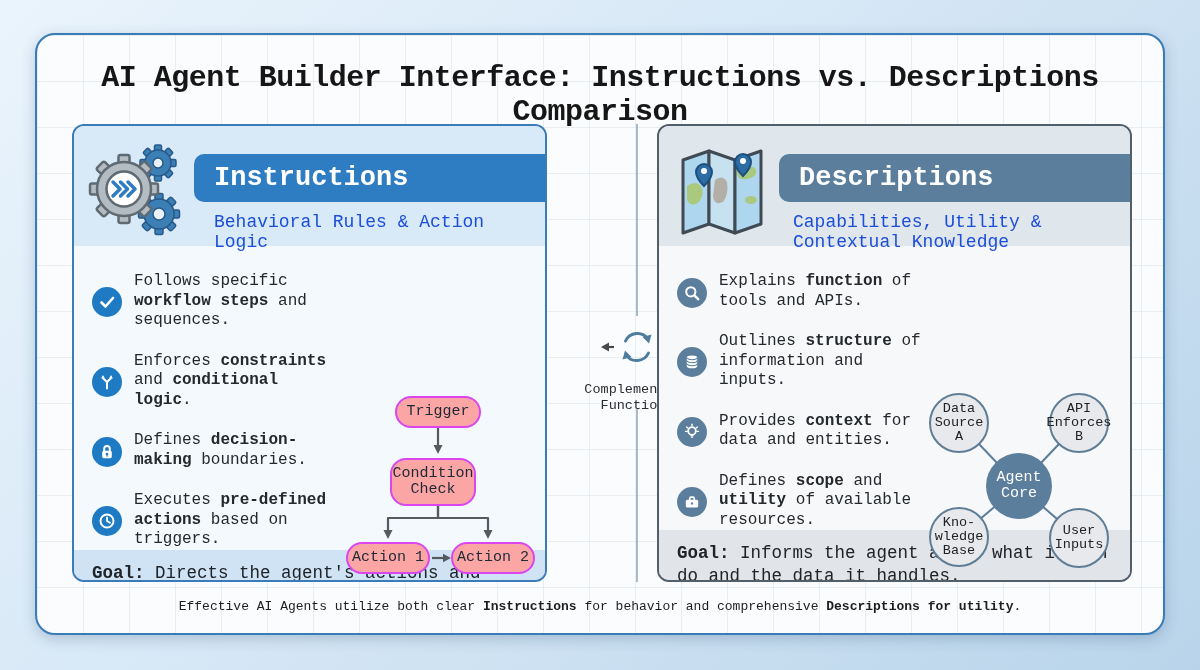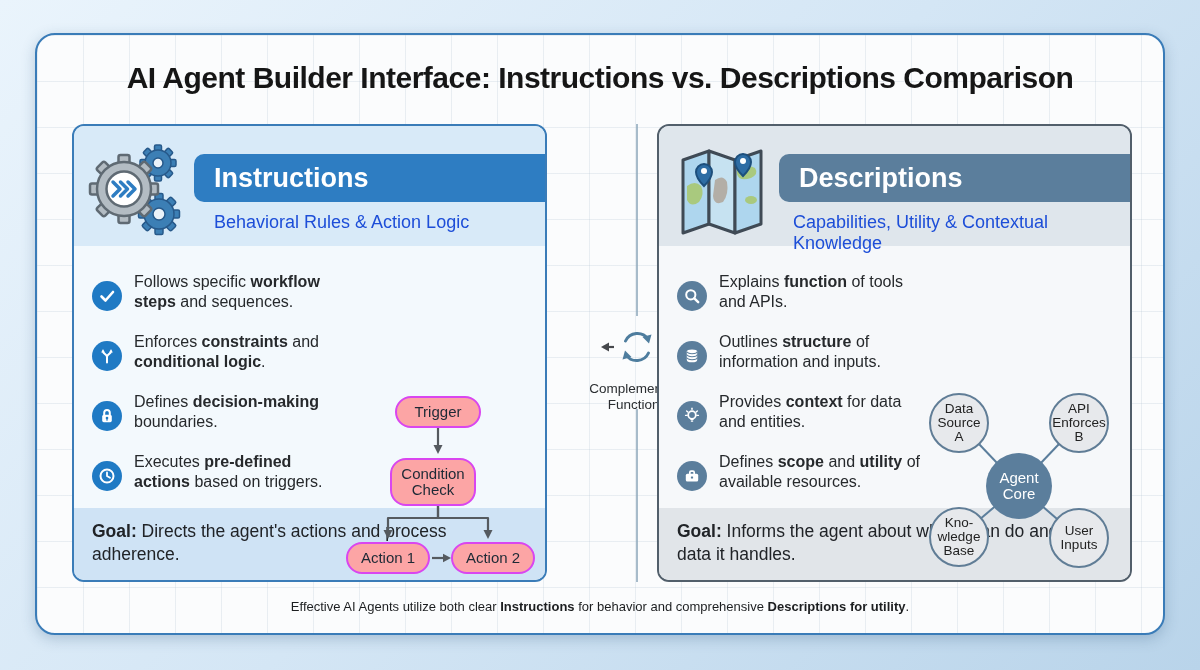--- a/index.html
+++ b/index.html
@@ -7,21 +7,21 @@
     font-family:"Liberation Sans", sans-serif; }
   body { background:linear-gradient(135deg,#eaf4fc 0%,#d4e6f5 50%,#b9d4ea 100%); position:relative; }
 
   .card { position:absolute; left:35px; top:33px; width:1130px; height:602px;
     background-color:#fbfcfd;
     background-image:
       linear-gradient(rgba(185,200,212,.28) 1px, transparent 1px),
       linear-gradient(90deg, rgba(185,200,212,.28) 1px, transparent 1px);
     background-size:46px 46px;
     border:2px solid #3a7cb8; border-radius:20px;
-    box-shadow:0 4px 14px rgba(40,80,120,.25); }
+    box-shadow:0 4px 14px rgba(40,80,120,.25);font-family:Liberation Mono, monospace; }
 
   .main-title { position:absolute; top:26px; left:0; width:100%; text-align:center;
     font-size:30px; font-weight:bold; color:#161616; letter-spacing:-.5px; }
 
   .panel { position:absolute; top:89px; width:475px; height:458px; border-radius:12px;
     overflow:hidden; display:flex; flex-direction:column; }
   .panel-left  { left:35px;  border:2.5px solid #3a7cb8; background:#f3f9fd; }
   .panel-right { left:620px; border:2.5px solid #525f6b; background:#f6f8fa; }
 
   .panel-header { position:relative; height:120px; flex:0 0 auto; }
@@ -36,21 +36,21 @@
   .panel-left  .title-bar { background:#2e7dc2; }
   .panel-right .title-bar { background:#5b7e9c; }
 
   .subtitle { position:absolute; left:120px; right:6px; top:86px; padding-left:20px;
     font-size:18px; color:#1d4ed8; }
   .panel-right .subtitle { padding-left:14px; }
 
   .panel-body { flex:1 1 auto; display:flex; position:relative; }
 
   .bullets { width:265px; padding:26px 0 0 18px; display:flex; flex-direction:column; gap:21px; }
-  .bullet { display:flex; gap:12px; align-items:flex-end; }
+  .bullet { display:flex; gap:12px; align-items:center; }
   .bi { flex:0 0 30px; width:30px; height:30px; border-radius:50%;
     display:flex; align-items:center; justify-content:center; margin-top:2px; }
   .panel-left  .bi { background:#1f7ac4; }
   .panel-right .bi { background:#5b7e9c; }
   .bullet-text { font-size:16px; line-height:1.22; color:#26292c; }
   .b { font-weight:bold; }
 
   .diagram { position:absolute; left:264px; top:140px; width:205px; height:240px; }
   .fc-node { position:absolute; background:#fca5a5; border:2px solid #d946ef; border-radius:16px;
     display:flex; align-items:center; justify-content:center; text-align:center;

